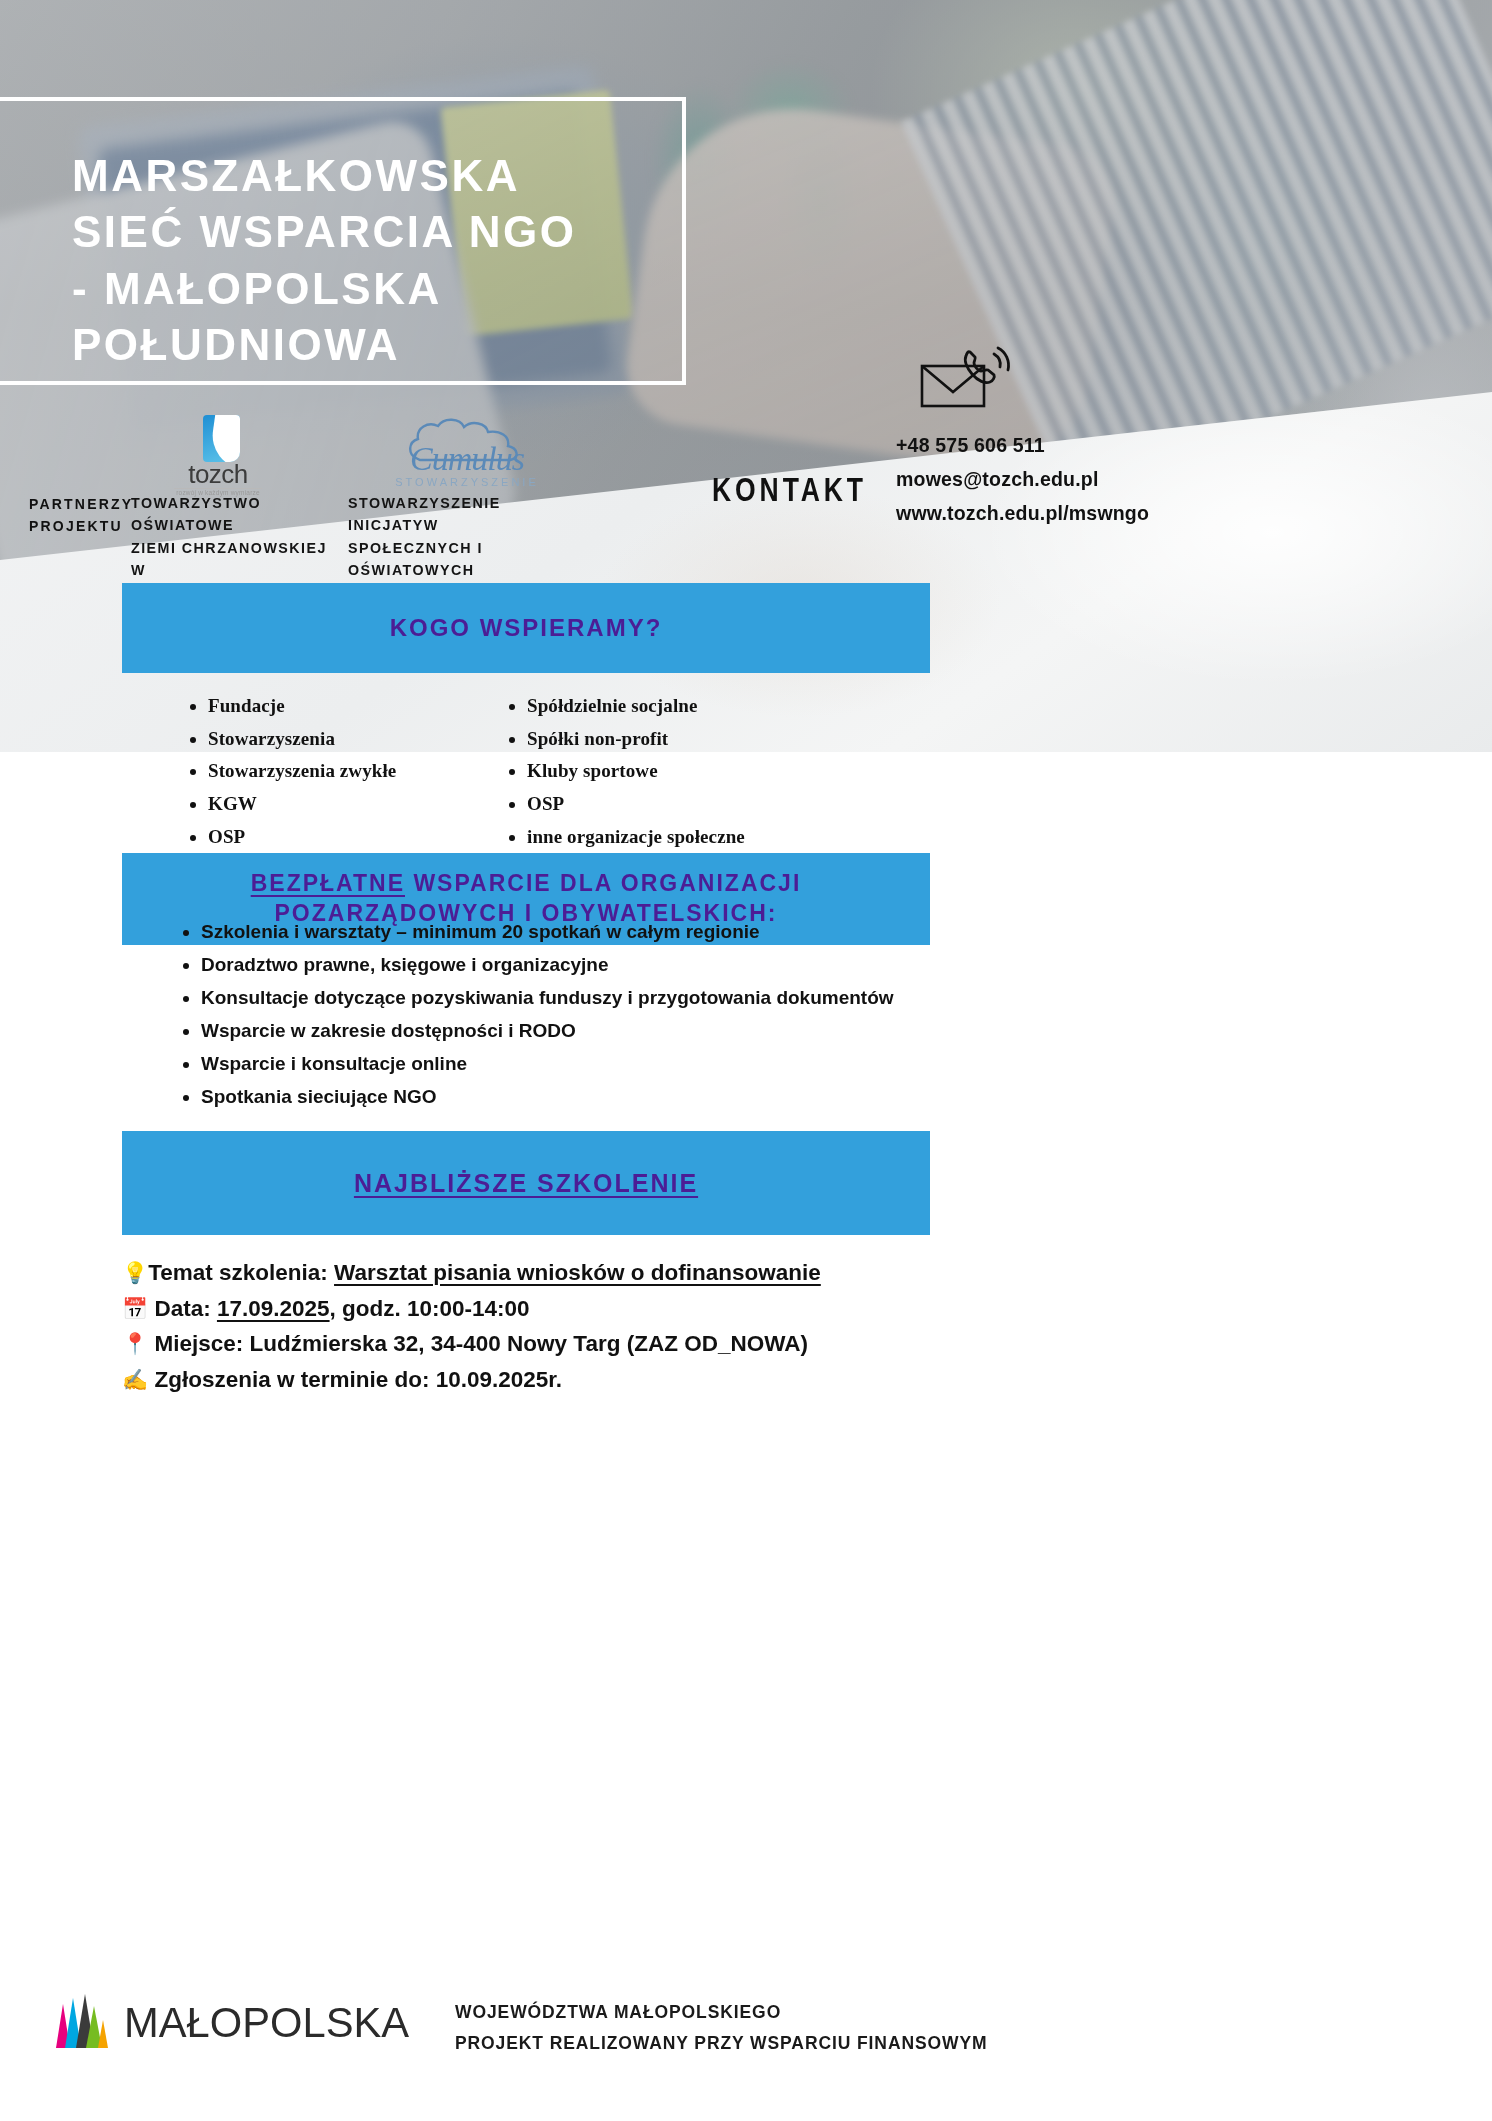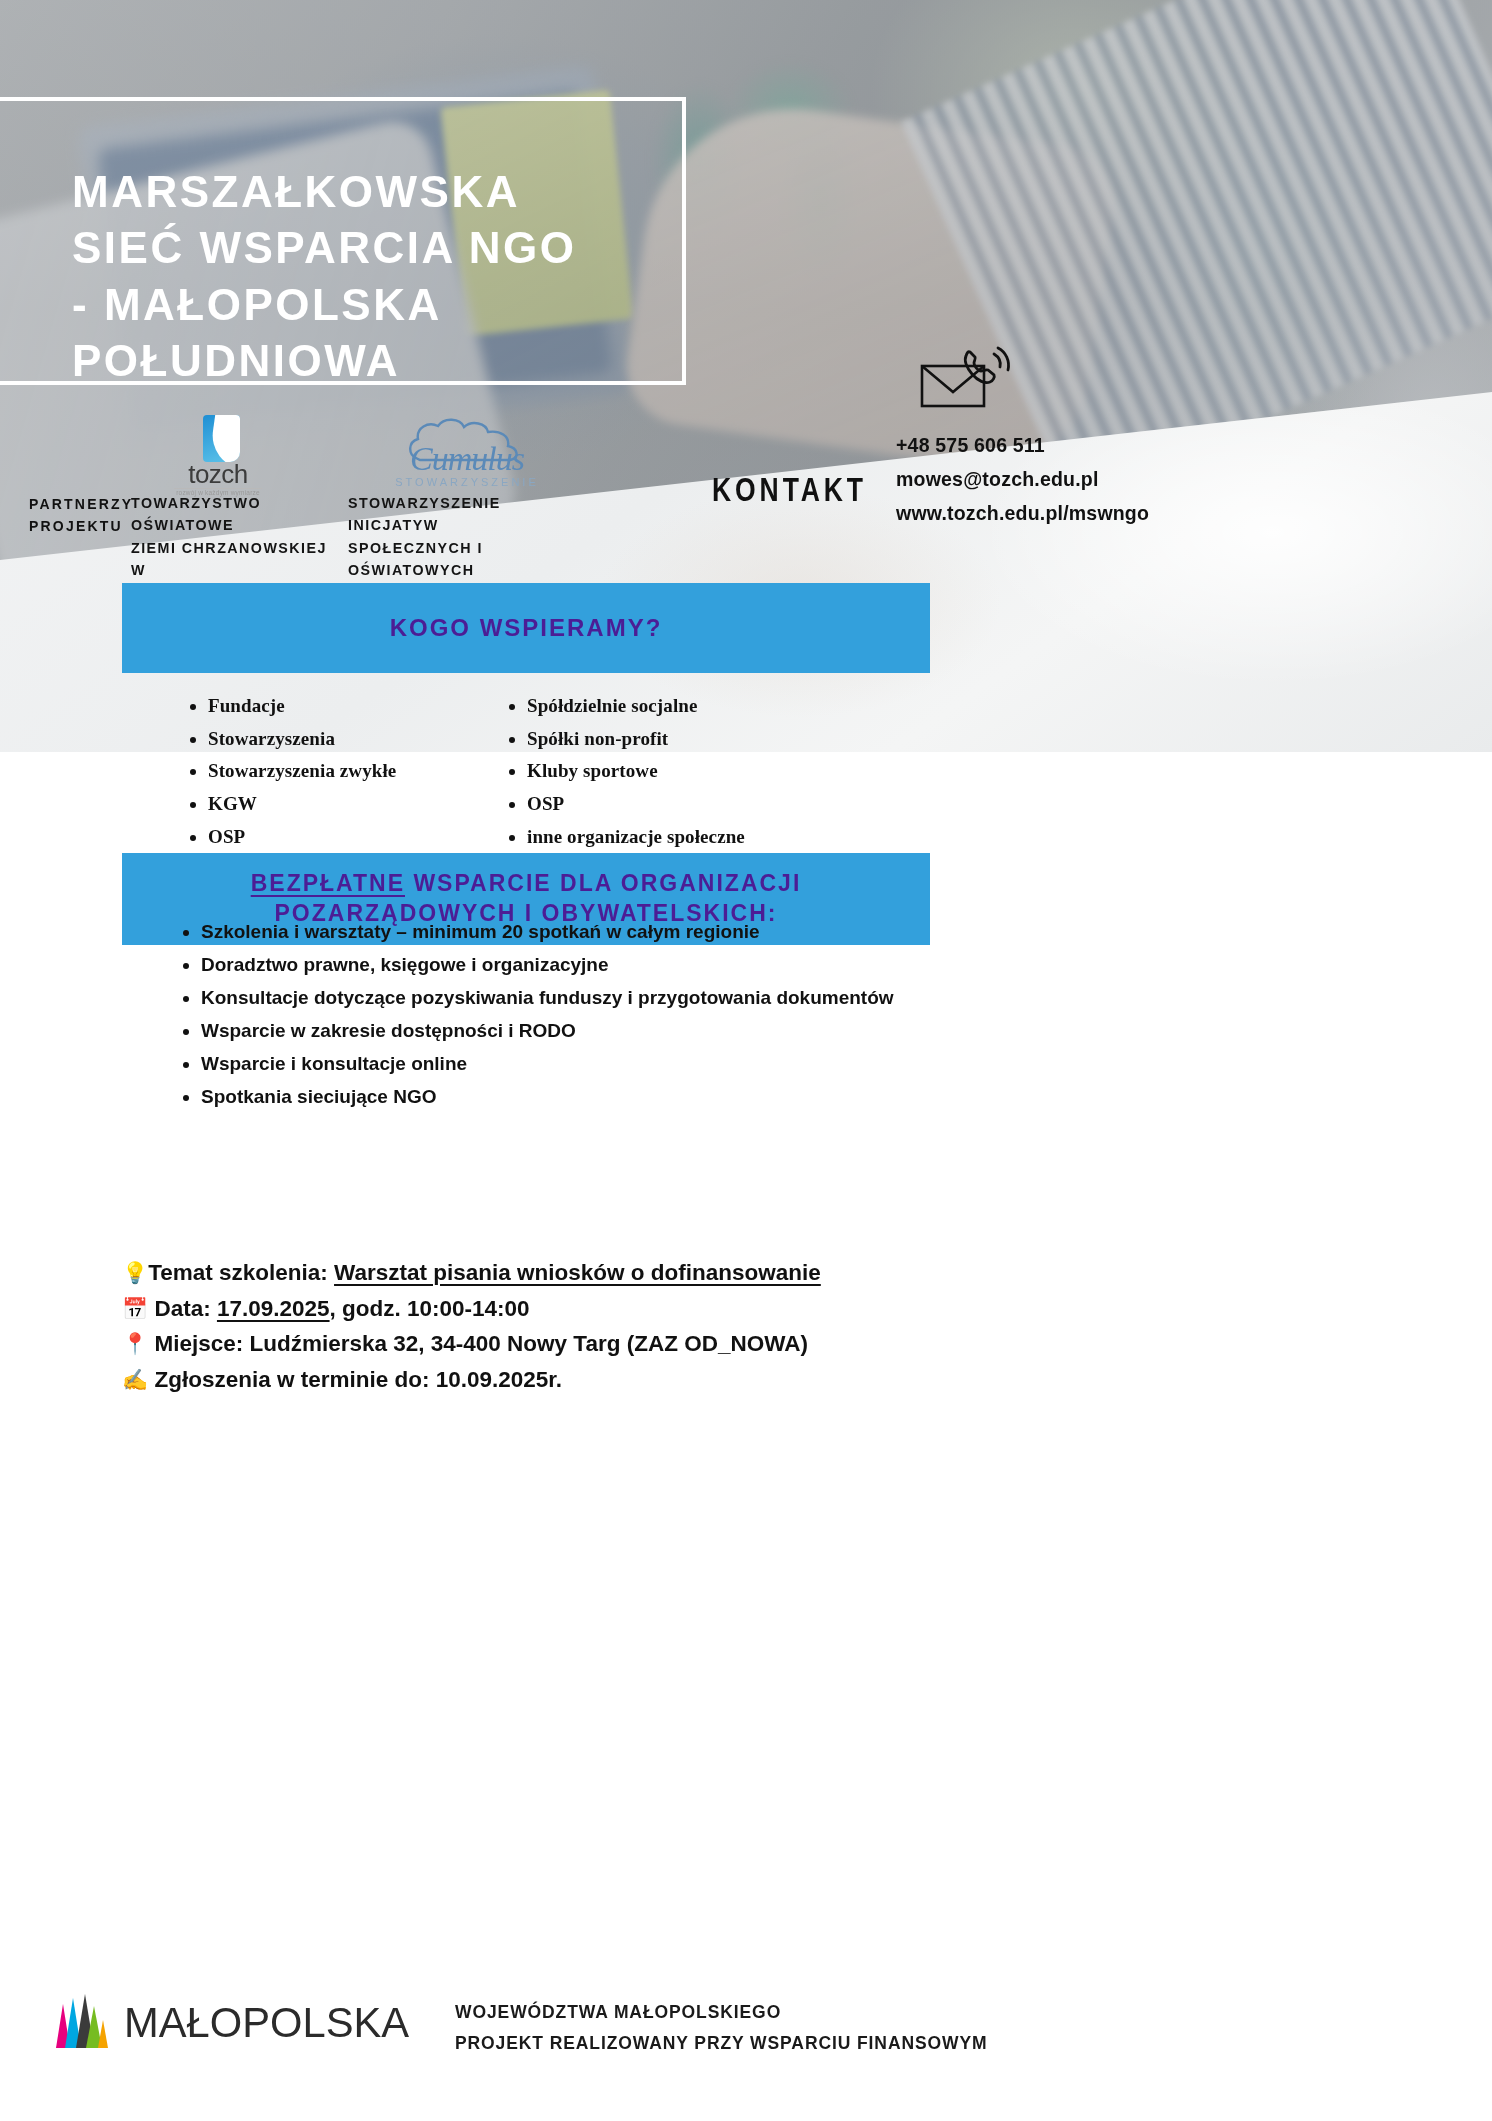--- a/index.html
+++ b/index.html
@@ -120,21 +120,20 @@
     position: absolute;
     left: 72px; top: 148px;
     width: 700px;
     color: #ffffff;
     font-size: 44px;
     font-weight: 700;
     letter-spacing: 2.5px;
     line-height: 1.28;
     text-transform: uppercase;
     white-space: pre-line;
-    margin-top: 16px;
   }
 
   
   .band {
     position: absolute;
     left: 0; top: 392px;
     width: 1492px; height: 360px;
     background: linear-gradient(145deg,#f2f3f4 0%,#eceeef 40%,#f4f5f5 70%,#e9ebec 100%);
     clip-path: polygon(0 168px, 1492px 0px, 1492px 360px, 0 360px);
     overflow: hidden;
@@ -433,20 +432,23 @@
     <ul>
       <li>Szkolenia i warsztaty – minimum 20 spotkań w całym regionie</li>
       <li>Doradztwo prawne, księgowe i organizacyjne</li>
       <li>Konsultacje dotyczące pozyskiwania funduszy i przygotowania dokumentów</li>
       <li>Wsparcie w zakresie dostępności i RODO</li>
       <li>Wsparcie i konsultacje online</li>
       <li>Spotkania sieciujące NGO</li>
     </ul>
   </div>
 
+  <div class="blue-bar" id="bar-szkolenie">
+    <span class="u">NAJBLIŻSZE SZKOLENIE</span>
+  </div>
 
   <div class="training">
     <div class="row">
       <span class="emo">💡</span><span>Temat szkolenia: </span><span class="u">Warsztat pisania wniosków o dofinansowanie</span>
     </div>
     <div class="row">
       <span class="emo">📅</span> <span>Data: </span><span class="u">17.09.2025</span><span>, godz. 10:00-14:00</span>
     </div>
     <div class="row">
       <span class="emo">📍</span> <span>Miejsce: Ludźmierska 32, 34-400 Nowy Targ (ZAZ OD_NOWA)</span>

